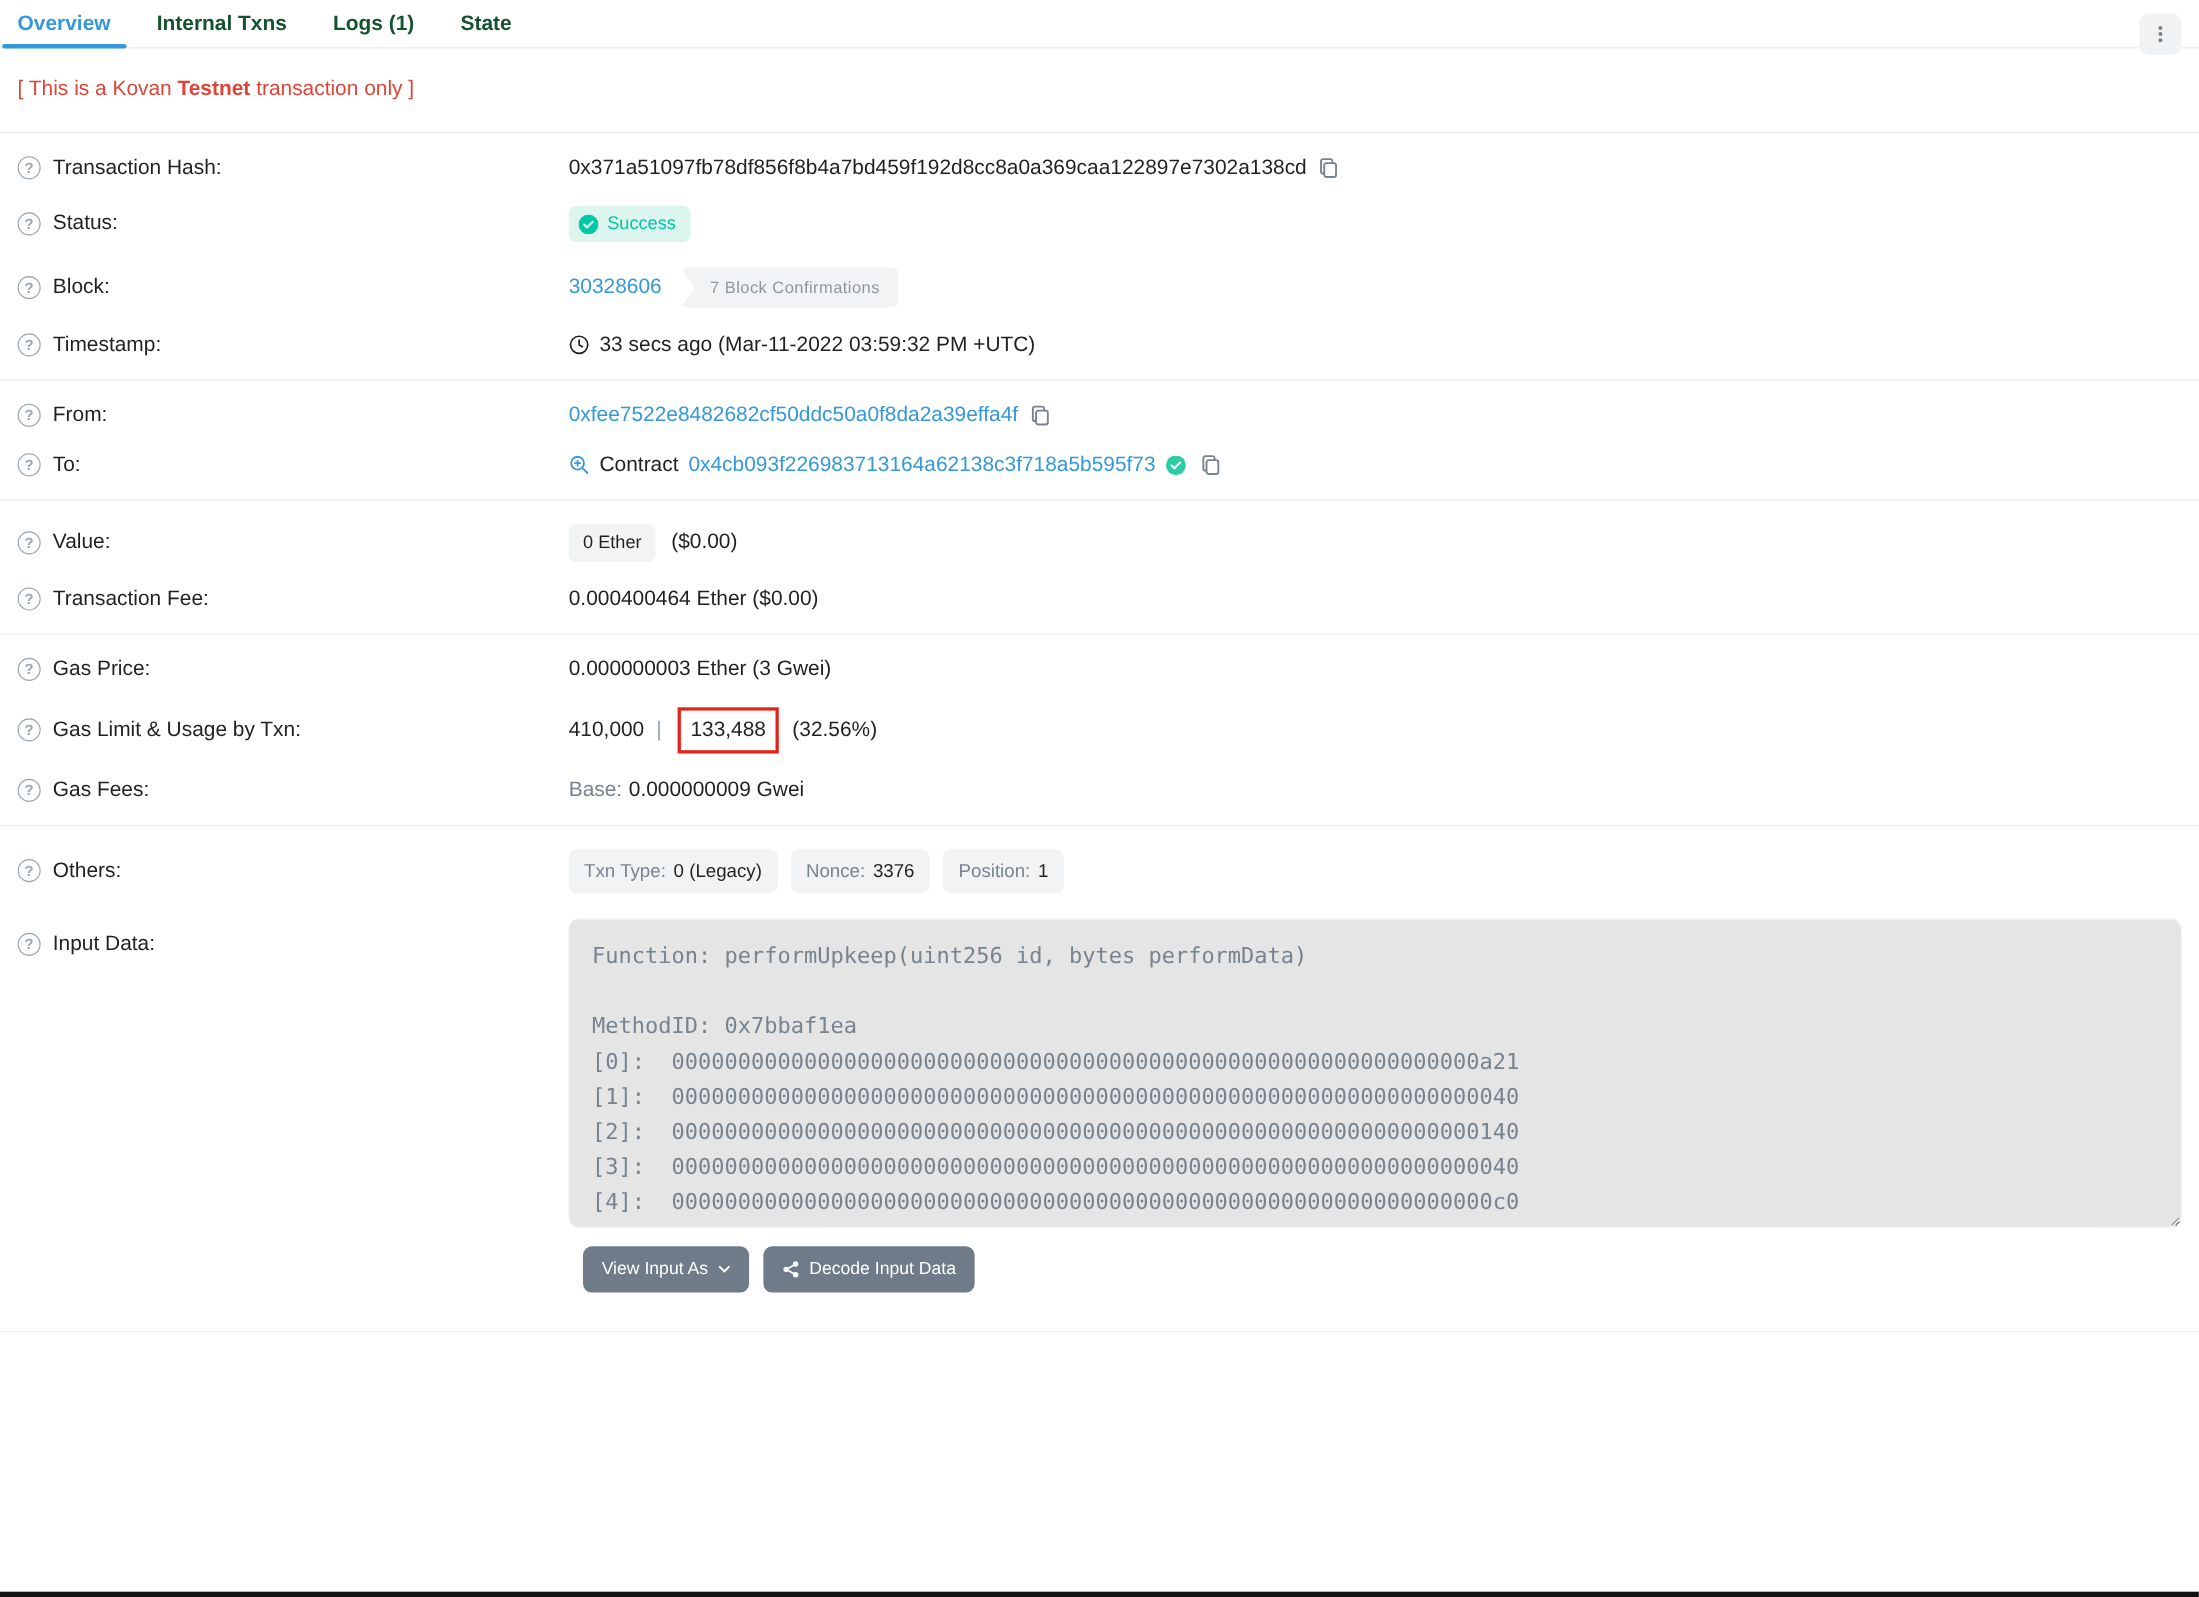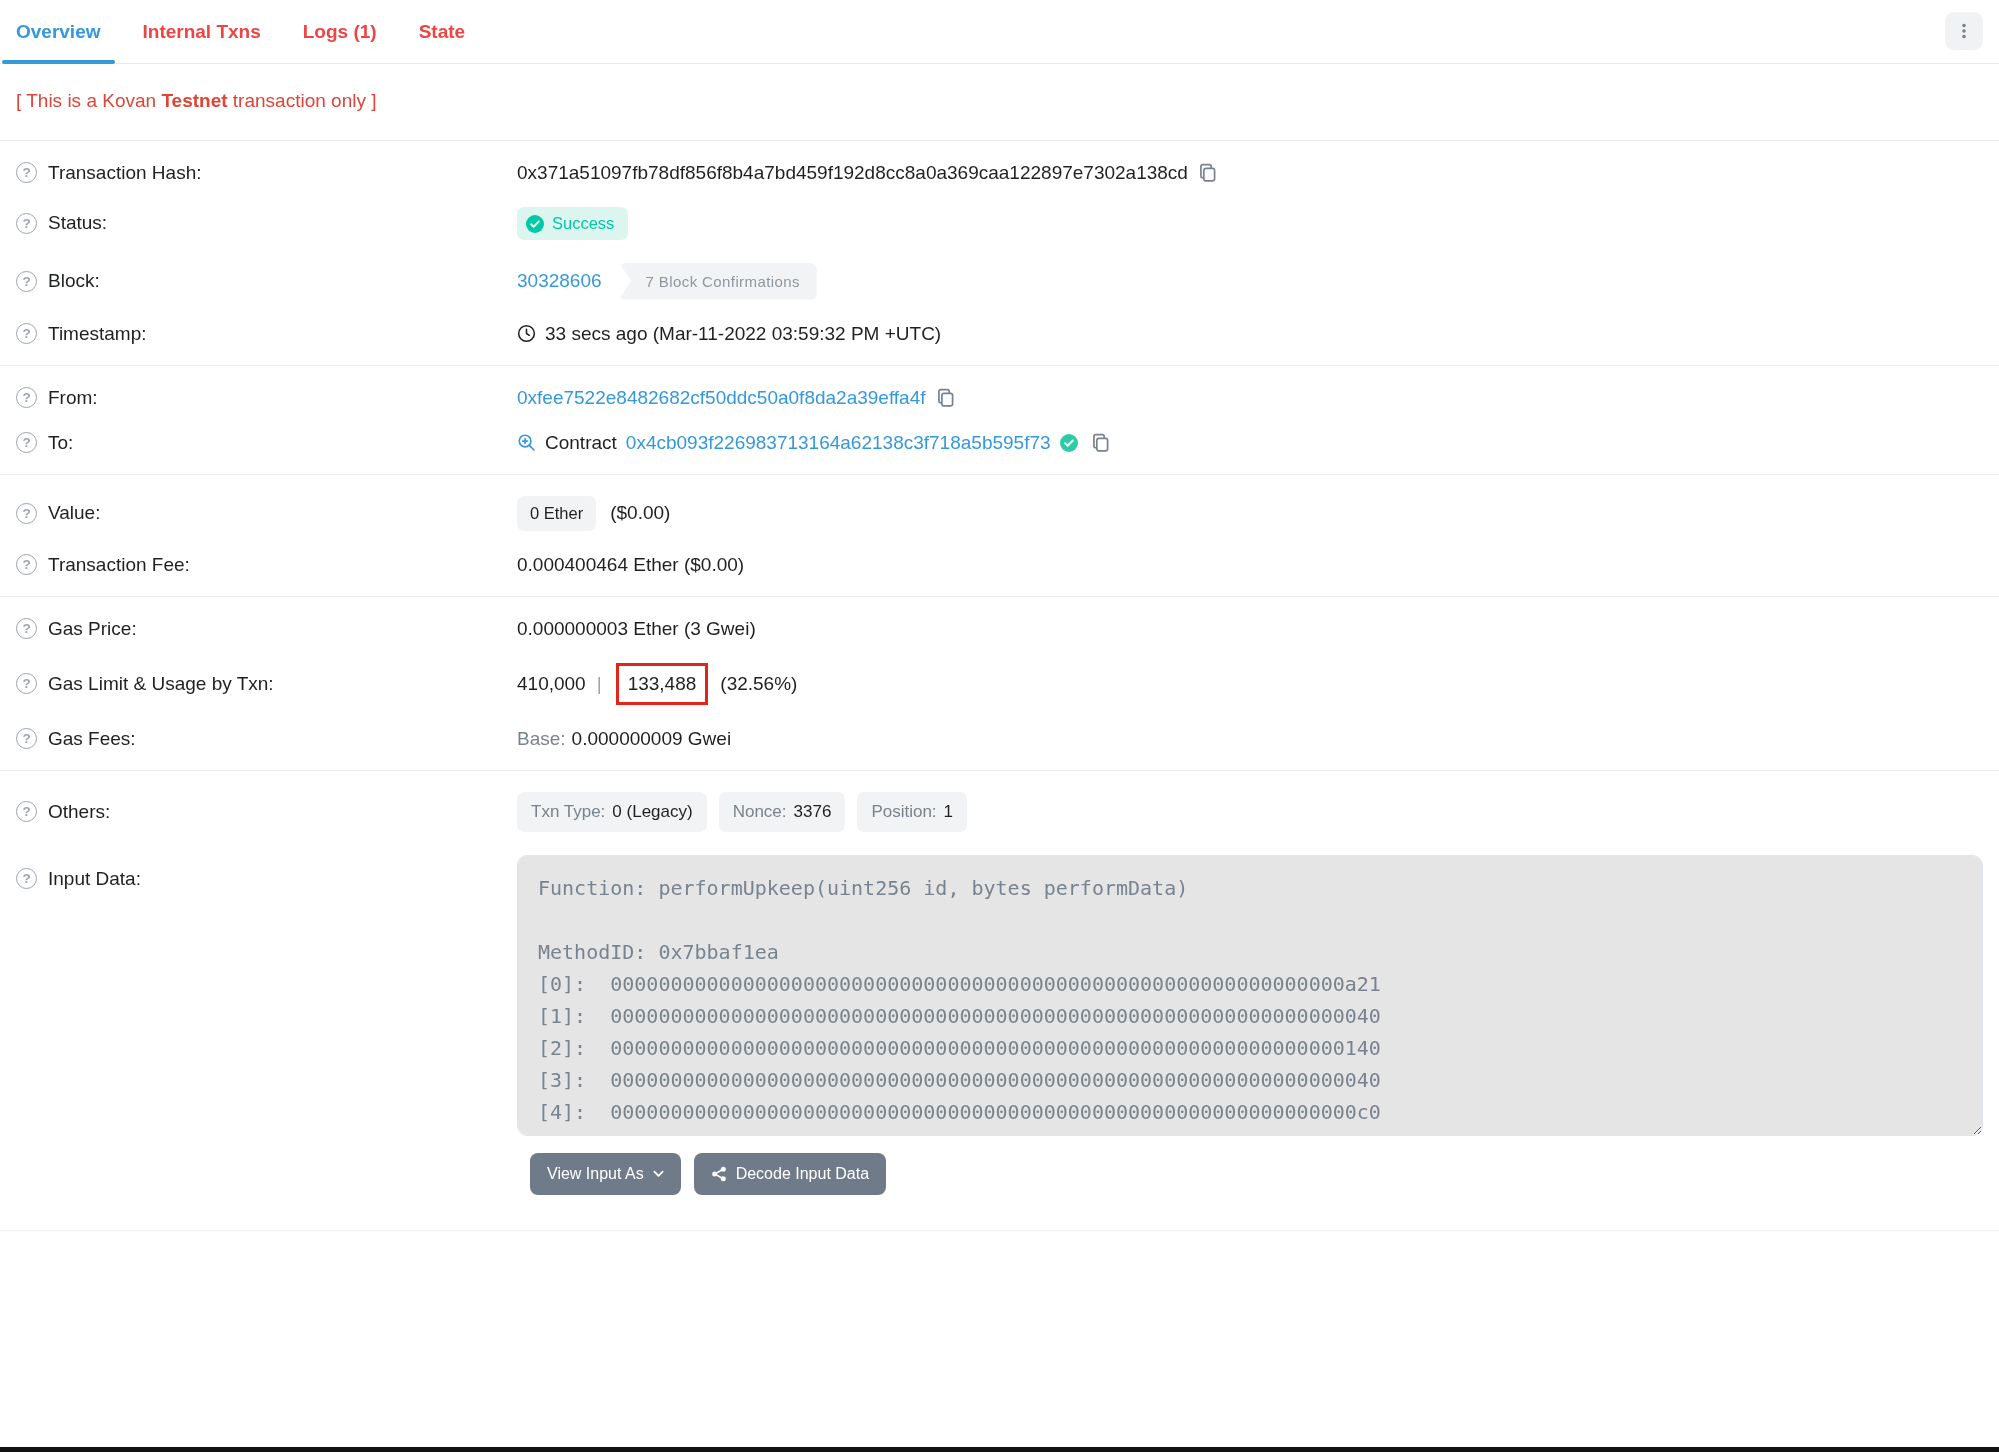--- a/index.html
+++ b/index.html
@@ -4,24 +4,24 @@
 <style>
   * { box-sizing: border-box; }
   html,body { margin:0; padding:0; }
   body {
     width:1999px; height:1452px; position:relative; overflow:hidden;
     background:#ffffff; color:#1e2022;
     font-family:"Liberation Sans", sans-serif; font-size:19px;
   }
 
   
-  .tabbar { display:flex; align-items:stretch; height:64px; padding-left:2px;
+  .tabbar { display:flex; align-items:stretch; height:44px; padding-left:2px;
             border-bottom:1px solid #e7eaf3; position:relative; }
   .tab { display:flex; align-items:center; padding:0 14px; margin-right:14px;
-         font-size:19px; font-weight:700; color:#ef4444; cursor:pointer; position:relative; }
+         font-size:19px; font-weight:700; color:#14532d; cursor:pointer; position:relative; }
   .tab.active { color:#3498db; }
   .tab.active::after { content:""; position:absolute; left:0; right:0; bottom:-1px;
                        height:4px; background:#3498db; border-radius:2px; }
   .kebab-btn { position:absolute; right:16px; top:12px; width:38px; height:38px;
                background:#f1f2f4; border:none; border-radius:9px; cursor:pointer;
                display:flex; align-items:center; justify-content:center; }
 
   
   .warning { padding:26px 16px 28px; color:#de4437; font-size:19px;
              border-bottom:1px solid #e7eaf3; }

